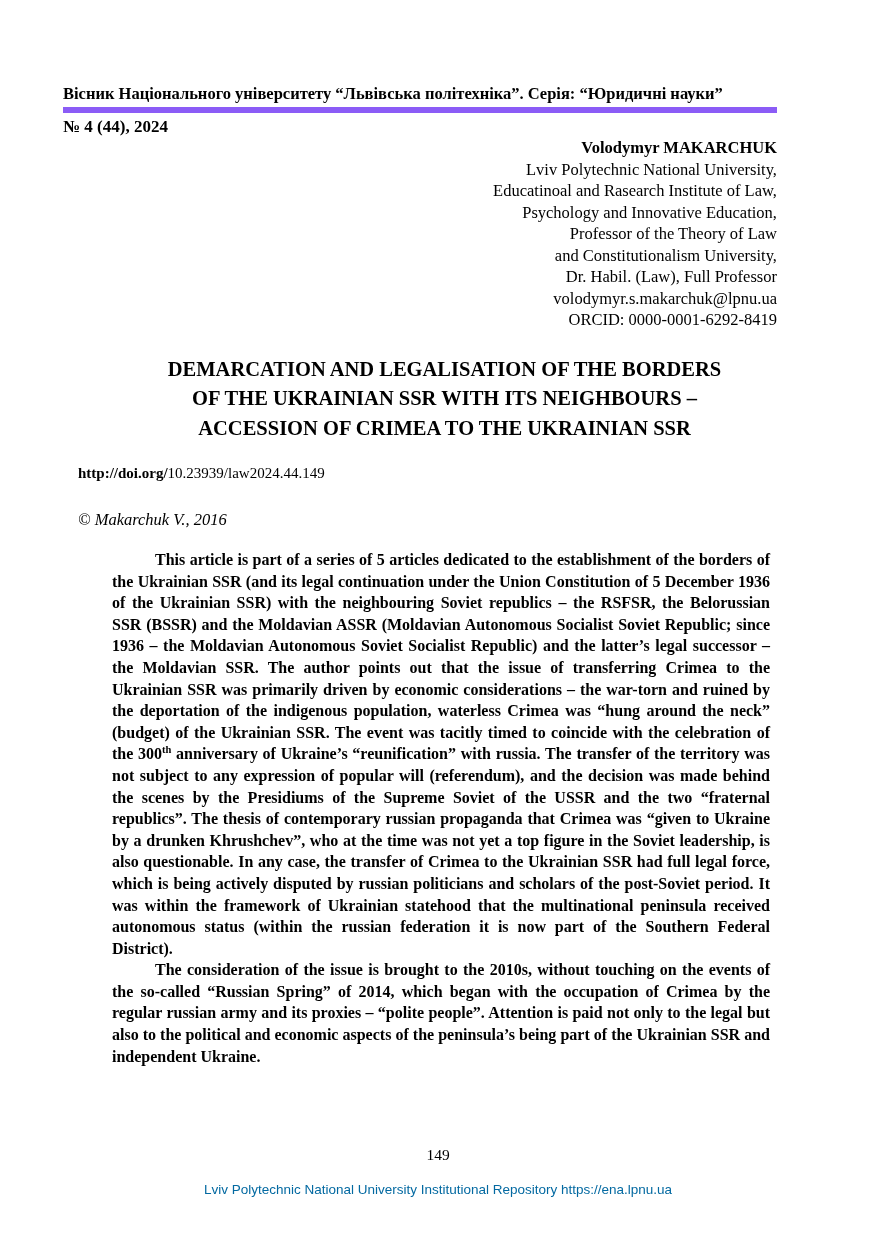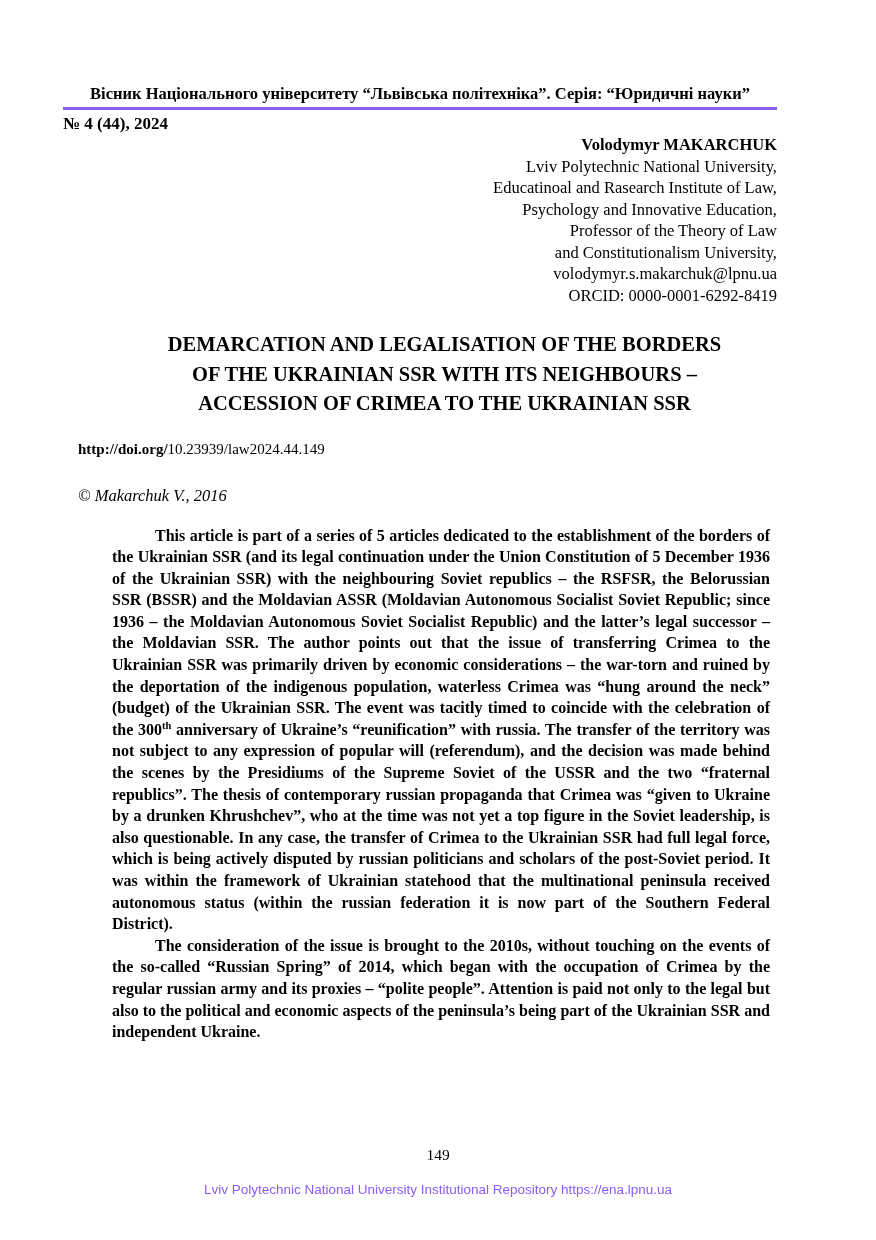--- a/index.html
+++ b/index.html
@@ -13,24 +13,23 @@
     color: #000000;
     overflow: hidden;
     box-sizing: border-box;
   }
   .content {
     padding: 84px 99px 0 63px; 
   }
   .masthead {
     font-size: 16.5px;
     font-weight: bold;
-    text-align: center;
     line-height: 20px;
     padding-bottom: 3px;
-    border-bottom: 3px solid #8b5cf6;
+    border-bottom: 6px solid #8b5cf6;
     white-space: nowrap;
   }
   .issue {
     font-size: 17px;
     font-weight: bold;
     margin-top: 4px;
     line-height: 20px;
   }
   .udc {
     margin-top: 24px;
@@ -87,21 +86,21 @@
     text-align: center;
     font-size: 15.5px;
   }
   .repository {
     position: absolute;
     left: 0; right: 0;
     top: 1182px;
     text-align: center;
     font-family: "Liberation Sans", "DejaVu Sans", sans-serif;
     font-size: 13.5px;
-    color: #8b5cf6;
+    color: #0369a1;
   }
 </style>
 </head>
 <body>
 
 <div class="page">
   <div class="content">
 
     <header>
       <div class="masthead">Вісник Національного університету “Львівська політехніка”. Серія: “Юридичні науки”</div>
@@ -109,20 +108,21 @@
     </header>
 
 
     <section class="author-block">
       <div class="author-name">Volodymyr MAKARCHUK</div>
       <div>Lviv Polytechnic National University,</div>
       <div>Educatinoal and Rasearch Institute of Law,</div>
       <div>Psychology and Innovative Education,</div>
       <div>Professor of the Theory of Law</div>
       <div>and Constitutionalism University,</div>
+      <div>Dr. Habil. (Law), Full Professor</div>
       <div>volodymyr.s.makarchuk@lpnu.ua</div>
       <div>ORCID: 0000-0001-6292-8419</div>
     </section>
 
     <h1 class="title">
       <span class="title-line">DEMARCATION AND LEGALISATION OF THE BORDERS</span>
       <span class="title-line">OF THE UKRAINIAN SSR WITH ITS NEIGHBOURS –</span>
       <span class="title-line">ACCESSION OF CRIMEA TO THE UKRAINIAN SSR</span>
     </h1>
 

